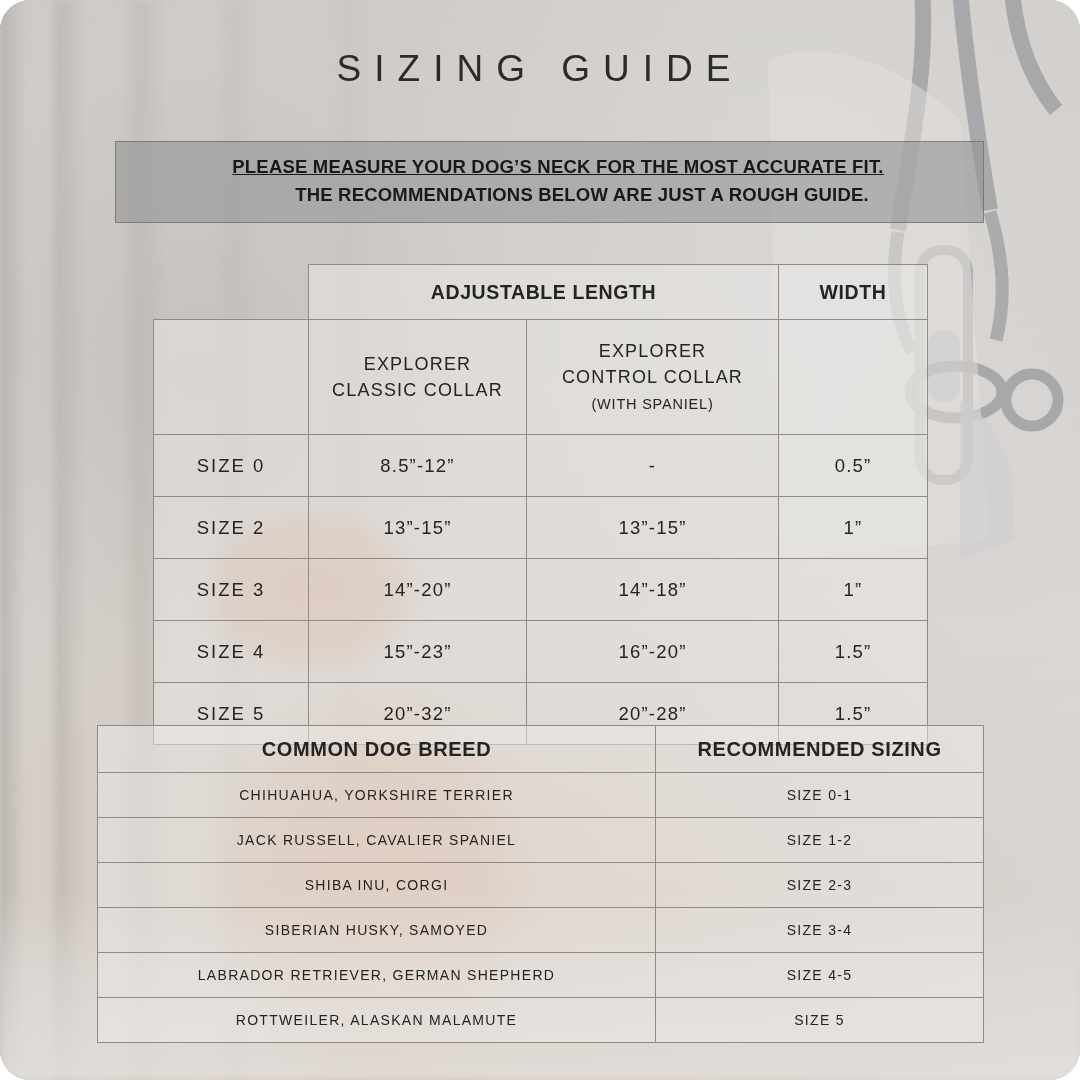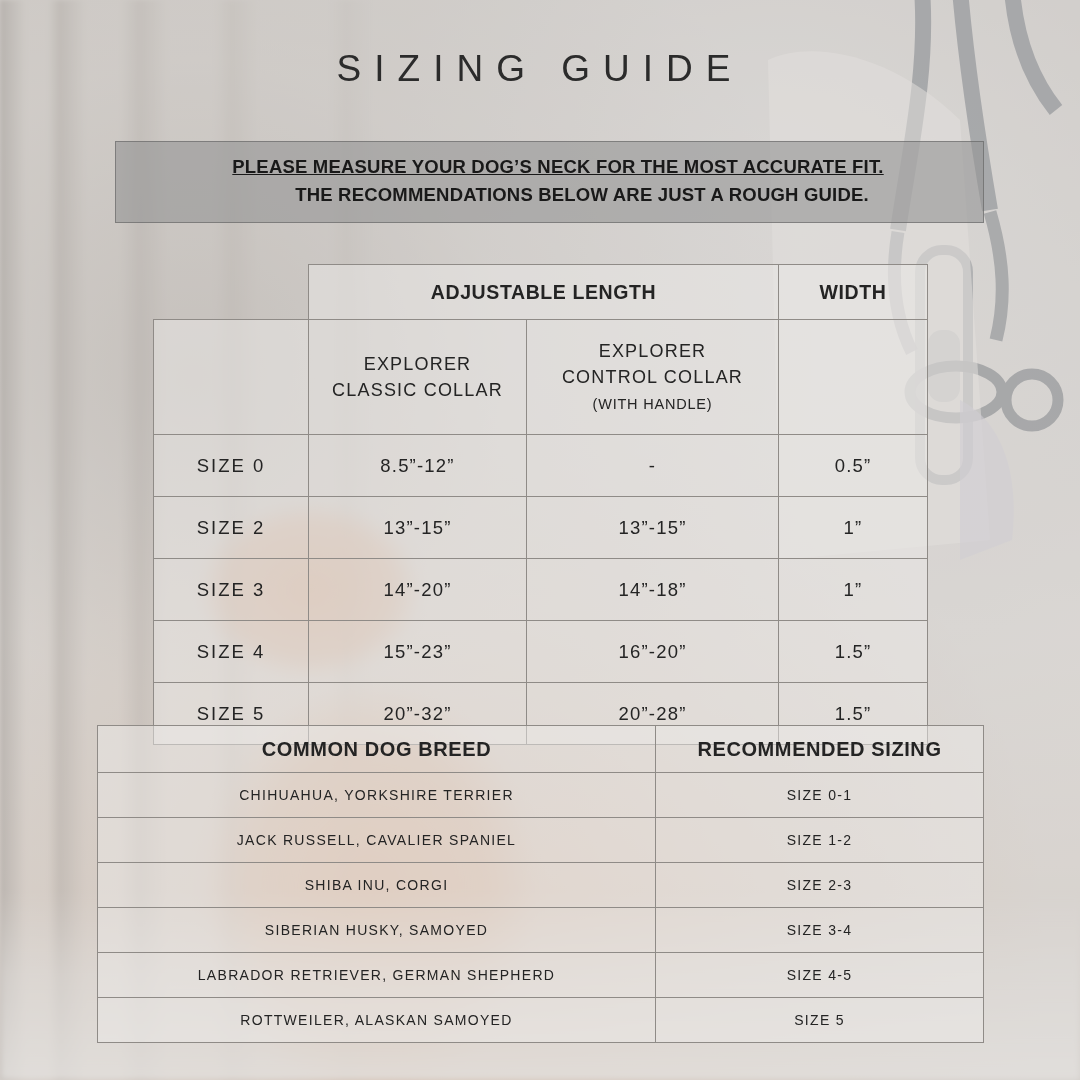--- a/index.html
+++ b/index.html
@@ -12,20 +12,21 @@
     font-family: "Liberation Sans", sans-serif;
     overflow: hidden;
   }
 
   #page {
     position: relative;
     width: 1080px;
     height: 1080px;
     overflow: hidden;
     background: #86efac;
+    border-radius: 31px;
   }
 
   
   .bg-base {
     position: absolute;
     inset: 0;
     background:
       radial-gradient(circle at 18% 35%, rgba(120,110,102,0.55) 0%, rgba(160,152,145,0.25) 28%, rgba(0,0,0,0) 55%),
       radial-gradient(circle at 72% 18%, rgba(210,210,212,0.75) 0%, rgba(190,190,192,0.35) 35%, rgba(0,0,0,0) 62%),
       radial-gradient(circle at 42% 88%, rgba(196,112,56,0.55) 0%, rgba(186,120,72,0.28) 26%, rgba(0,0,0,0) 52%),
@@ -251,21 +252,21 @@
         </tr>
         <tr>
           <td class="hdr-sub"></td>
           <td class="hdr-sub">
             <span>EXPLORER</span><br>
             <span>CLASSIC COLLAR</span>
           </td>
           <td class="hdr-sub">
             <span>EXPLORER</span><br>
             <span>CONTROL COLLAR</span><br>
-            <span class="small">(WITH HANDLE)</span>
+            <span class="small">(WITH SPANIEL)</span>
           </td>
           <td class="hdr-sub"></td>
         </tr>
 
         <tr>
           <td class="cell label">SIZE 0</td>
           <td class="cell">8.5”-12”</td>
           <td class="cell">-</td>
           <td class="cell">0.5”</td>
         </tr>
@@ -320,20 +321,20 @@
         </tr>
         <tr>
           <td>SIBERIAN HUSKY, SAMOYED</td>
           <td>SIZE 3-4</td>
         </tr>
         <tr>
           <td>LABRADOR RETRIEVER, GERMAN SHEPHERD</td>
           <td>SIZE 4-5</td>
         </tr>
         <tr>
-          <td>ROTTWEILER, ALASKAN SAMOYED</td>
+          <td>ROTTWEILER, ALASKAN MALAMUTE</td>
           <td>SIZE 5</td>
         </tr>
       </tbody>
     </table>
 
   </div>
 </div>
 
 </body></html>

